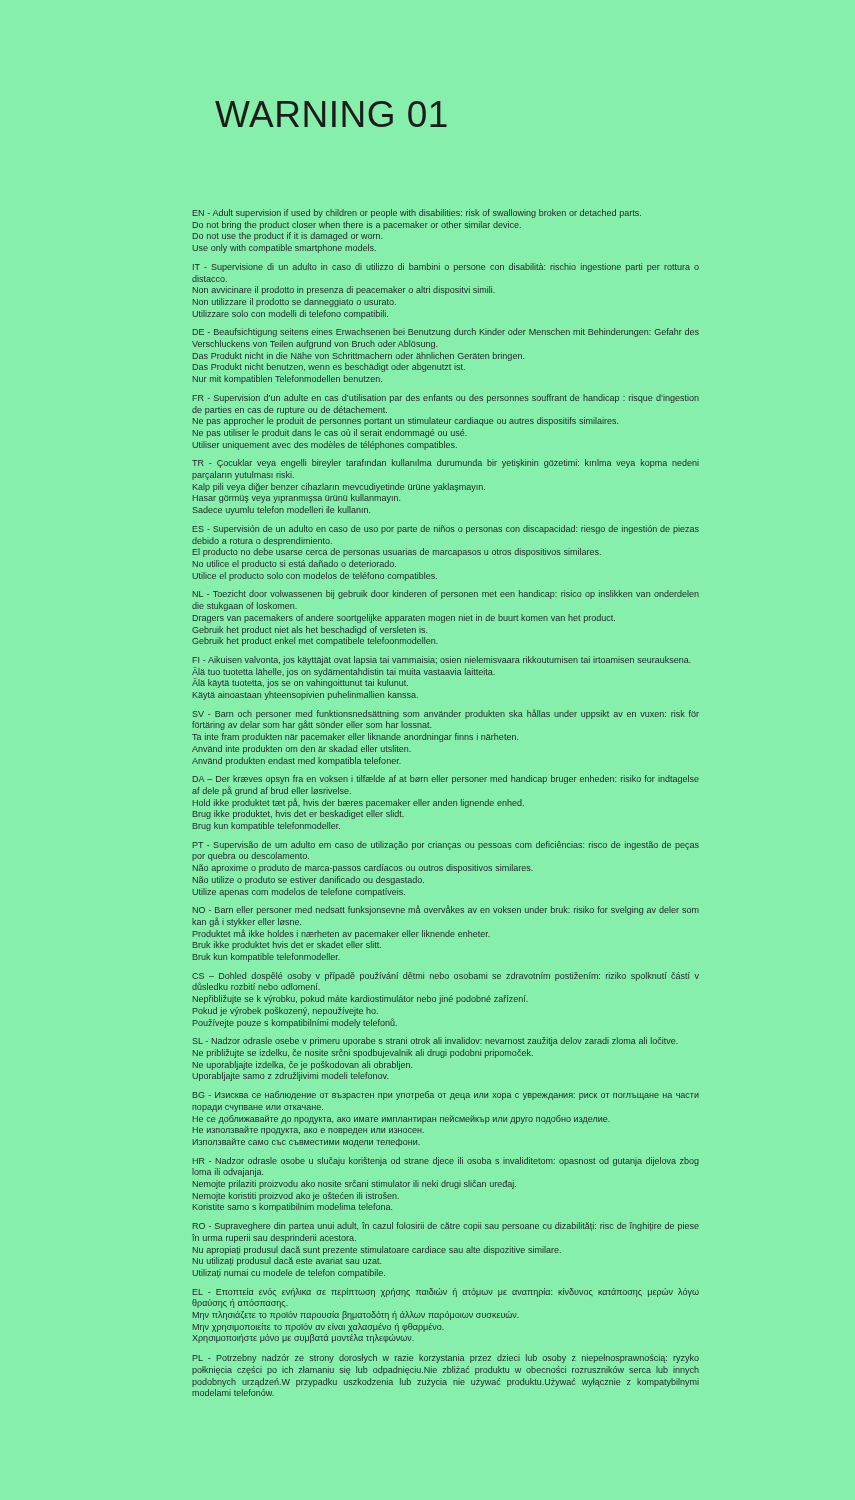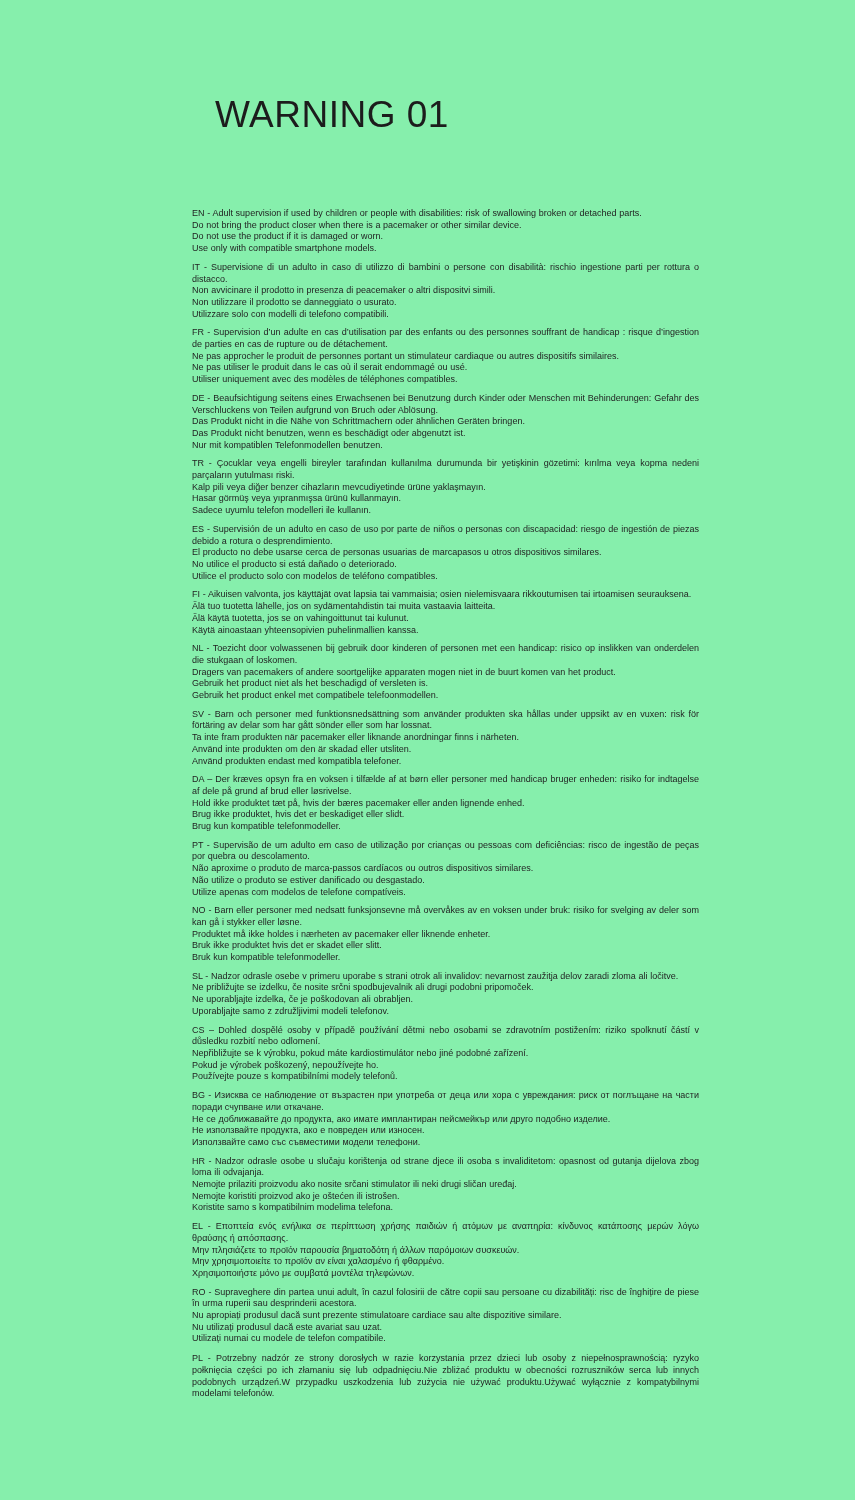--- a/index.html
+++ b/index.html
@@ -51,79 +51,79 @@
   <h1 class="title">WARNING 01</h1>
   <div class="content">
     <div class="section">EN - Adult supervision if used by children or people with disabilities: risk of swallowing broken or detached parts.
 Do not bring the product closer when there is a pacemaker or other similar device.
 Do not use the product if it is damaged or worn.
 Use only with compatible smartphone models.</div>
     <div class="section">IT -  Supervisione di un adulto in caso di utilizzo di bambini o persone con disabilità: rischio ingestione parti per rottura o distacco.
 Non avvicinare il prodotto in presenza di peacemaker o altri dispositvi simili.
 Non utilizzare il prodotto se danneggiato o usurato.
 Utilizzare solo con modelli di telefono compatibili.</div>
+    <div class="section">DE - Beaufsichtigung seitens eines Erwachsenen bei Benutzung durch Kinder oder Menschen mit Behinderungen: Gefahr des Verschluckens von Teilen aufgrund von Bruch oder Ablösung.
+Das Produkt nicht in die Nähe von Schrittmachern oder ähnlichen Geräten bringen.
+Das Produkt nicht benutzen, wenn es beschädigt oder abgenutzt ist.
+Nur mit kompatiblen Telefonmodellen benutzen.</div>
     <div class="section">FR - Supervision d’un adulte en cas d’utilisation par des enfants ou des personnes souffrant de handicap : risque d’ingestion de parties en cas de rupture ou de détachement.
 Ne pas approcher le produit de personnes portant un stimulateur cardiaque ou autres dispositifs similaires.
 Ne pas utiliser le produit dans le cas où il serait endommagé ou usé.
 Utiliser uniquement avec des modèles de téléphones compatibles.</div>
-    <div class="section">DE - Beaufsichtigung seitens eines Erwachsenen bei Benutzung durch Kinder oder Menschen mit Behinderungen: Gefahr des Verschluckens von Teilen aufgrund von Bruch oder Ablösung.
-Das Produkt nicht in die Nähe von Schrittmachern oder ähnlichen Geräten bringen.
-Das Produkt nicht benutzen, wenn es beschädigt oder abgenutzt ist.
-Nur mit kompatiblen Telefonmodellen benutzen.</div>
     <div class="section">TR -  Çocuklar veya engelli bireyler tarafından kullanılma durumunda bir yetişkinin gözetimi: kırılma veya kopma nedeni parçaların yutulması riski.
 Kalp pili veya diğer benzer cihazların mevcudiyetinde ürüne yaklaşmayın.
 Hasar görmüş veya yıpranmışsa ürünü kullanmayın.
 Sadece uyumlu telefon modelleri ile kullanın.</div>
     <div class="section">ES - Supervisión de un adulto en caso de uso por parte de niños o personas con discapacidad: riesgo de ingestión de piezas debido a rotura o desprendimiento.
 El producto no debe usarse cerca de personas usuarias de marcapasos u otros dispositivos similares.
 No utilice el producto si está dañado o deteriorado.
 Utilice el producto solo con modelos de teléfono compatibles.</div>
+    <div class="section">NL - Toezicht door volwassenen bij gebruik door kinderen of personen met een handicap: risico op inslikken van onderdelen die stukgaan of loskomen.
+Dragers van pacemakers of andere soortgelijke apparaten mogen niet in de buurt komen van het product.
+Gebruik het product niet als het beschadigd of versleten is.
+Gebruik het product enkel met compatibele telefoonmodellen.</div>
     <div class="section">FI - Aikuisen valvonta, jos käyttäjät ovat lapsia tai vammaisia; osien nielemisvaara rikkoutumisen tai irtoamisen seurauksena.
 Älä tuo tuotetta lähelle, jos on sydämentahdistin tai muita vastaavia laitteita.
 Älä käytä tuotetta, jos se on vahingoittunut tai kulunut.
 Käytä ainoastaan yhteensopivien puhelinmallien kanssa.</div>
-    <div class="section">NL - Toezicht door volwassenen bij gebruik door kinderen of personen met een handicap: risico op inslikken van onderdelen die stukgaan of loskomen.
-Dragers van pacemakers of andere soortgelijke apparaten mogen niet in de buurt komen van het product.
-Gebruik het product niet als het beschadigd of versleten is.
-Gebruik het product enkel met compatibele telefoonmodellen.</div>
     <div class="section">SV - Barn och personer med funktionsnedsättning som använder produkten ska hållas under uppsikt av en vuxen: risk för förtäring av delar som har gått sönder eller som har lossnat.
 Ta inte fram produkten när pacemaker eller liknande anordningar finns i närheten.
 Använd inte produkten om den är skadad eller utsliten.
 Använd produkten endast med kompatibla telefoner.</div>
     <div class="section">DA – Der kræves opsyn fra en voksen i tilfælde af at børn eller personer med handicap bruger enheden: risiko for indtagelse af dele på grund af brud eller løsrivelse.
 Hold ikke produktet tæt på, hvis der bæres pacemaker eller anden lignende enhed.
 Brug ikke produktet, hvis det er beskadiget eller slidt.
 Brug kun kompatible telefonmodeller.</div>
     <div class="section">PT - Supervisão de um adulto em caso de utilização por crianças ou pessoas com deficiências: risco de ingestão de peças por quebra ou descolamento.
 Não aproxime o produto de marca-passos cardíacos ou outros dispositivos similares.
 Não utilize o produto se estiver danificado ou desgastado.
 Utilize apenas com modelos de telefone compatíveis.</div>
     <div class="section">NO - Barn eller personer med nedsatt funksjonsevne må overvåkes av en voksen under bruk: risiko for svelging av deler som kan gå i stykker eller løsne.
 Produktet må ikke holdes i nærheten av pacemaker eller liknende enheter.
 Bruk ikke produktet hvis det er skadet eller slitt.
 Bruk kun kompatible telefonmodeller.</div>
+    <div class="section">CS – Dohled dospělé osoby v případě používání dětmi nebo osobami se zdravotním postižením: riziko spolknutí částí v důsledku rozbití nebo odlomení.
+Nepřibližujte se k výrobku, pokud máte kardiostimulátor nebo jiné podobné zařízení.
+Pokud je výrobek poškozený, nepoužívejte ho.
+Používejte pouze s kompatibilními modely telefonů.</div>
     <div class="section">SL - Nadzor odrasle osebe v primeru uporabe s strani otrok ali invalidov: nevarnost zaužitja delov zaradi zloma ali ločitve.
 Ne približujte se izdelku, če nosite srčni spodbujevalnik ali drugi podobni pripomoček.
 Ne uporabljajte izdelka, če je poškodovan ali obrabljen.
 Uporabljajte samo z združljivimi modeli telefonov.</div>
-    <div class="section">CS – Dohled dospělé osoby v případě používání dětmi nebo osobami se zdravotním postižením: riziko spolknutí částí v důsledku rozbití nebo odlomení.
-Nepřibližujte se k výrobku, pokud máte kardiostimulátor nebo jiné podobné zařízení.
-Pokud je výrobek poškozený, nepoužívejte ho.
-Používejte pouze s kompatibilními modely telefonů.</div>
     <div class="section">BG - Изисква се наблюдение от възрастен при употреба от деца или хора с увреждания: риск от поглъщане на части поради счупване или откачане.
 Не се доближавайте до продукта, ако имате имплантиран пейсмейкър или друго подобно изделие.
 Не използвайте продукта, ако е повреден или износен.
 Използвайте само със съвместими модели телефони.</div>
     <div class="section">HR - Nadzor odrasle osobe u slučaju korištenja od strane djece ili osoba s invaliditetom: opasnost od gutanja dijelova zbog loma ili odvajanja.
 Nemojte prilaziti proizvodu ako nosite srčani stimulator ili neki drugi sličan uređaj.
 Nemojte koristiti proizvod ako je oštećen ili istrošen.
 Koristite samo s kompatibilnim modelima telefona.</div>
+    <div class="section gap-sm">RO - Supraveghere din partea unui adult, în cazul folosirii de către copii sau persoane cu dizabilități: risc de înghițire de piese în urma ruperii sau desprinderii acestora.
+Nu apropiați produsul dacă sunt prezente stimulatoare cardiace sau alte dispozitive similare.
+Nu utilizați produsul dacă este avariat sau uzat.
+Utilizați numai cu modele de telefon compatibile.</div>
     <div class="section">EL - Εποπτεία ενός ενήλικα σε περίπτωση χρήσης παιδιών ή ατόμων με αναπηρία: κίνδυνος κατάποσης μερών λόγω θραύσης ή απόσπασης.
 Μην πλησιάζετε το προϊόν παρουσία βηματοδότη ή άλλων παρόμοιων συσκευών.
 Μην χρησιμοποιείτε το προϊόν αν είναι χαλασμένο ή φθαρμένο.
 Χρησιμοποιήστε μόνο με συμβατά μοντέλα τηλεφώνων.</div>
-    <div class="section gap-sm">RO - Supraveghere din partea unui adult, în cazul folosirii de către copii sau persoane cu dizabilități: risc de înghițire de piese în urma ruperii sau desprinderii acestora.
-Nu apropiați produsul dacă sunt prezente stimulatoare cardiace sau alte dispozitive similare.
-Nu utilizați produsul dacă este avariat sau uzat.
-Utilizați numai cu modele de telefon compatibile.</div>
     <div class="section gap-md">PL - Potrzebny nadzór ze strony dorosłych w razie korzystania przez dzieci lub osoby z niepełnosprawnością: ryzyko połknięcia części po ich złamaniu się lub odpadnięciu.Nie zbliżać produktu w obecności rozruszników serca lub innych podobnych urządzeń.W przypadku uszkodzenia lub zużycia nie używać produktu.Używać wyłącznie z kompatybilnymi modelami telefonów.</div>
   </div>
 </div>
 
 </body></html>

